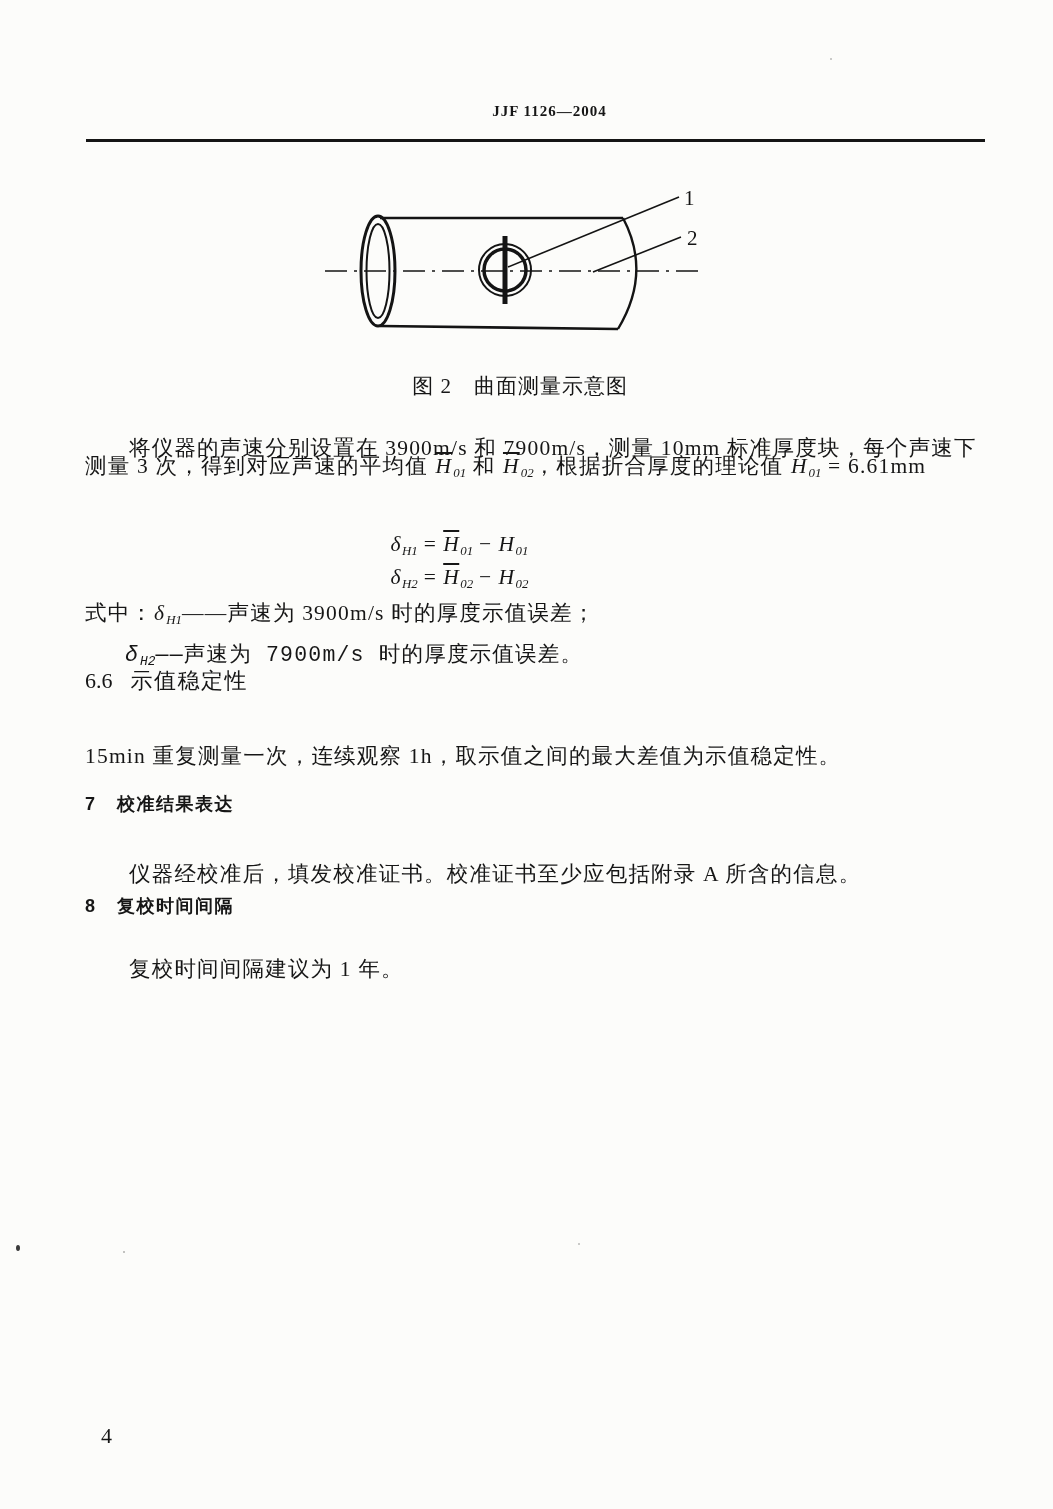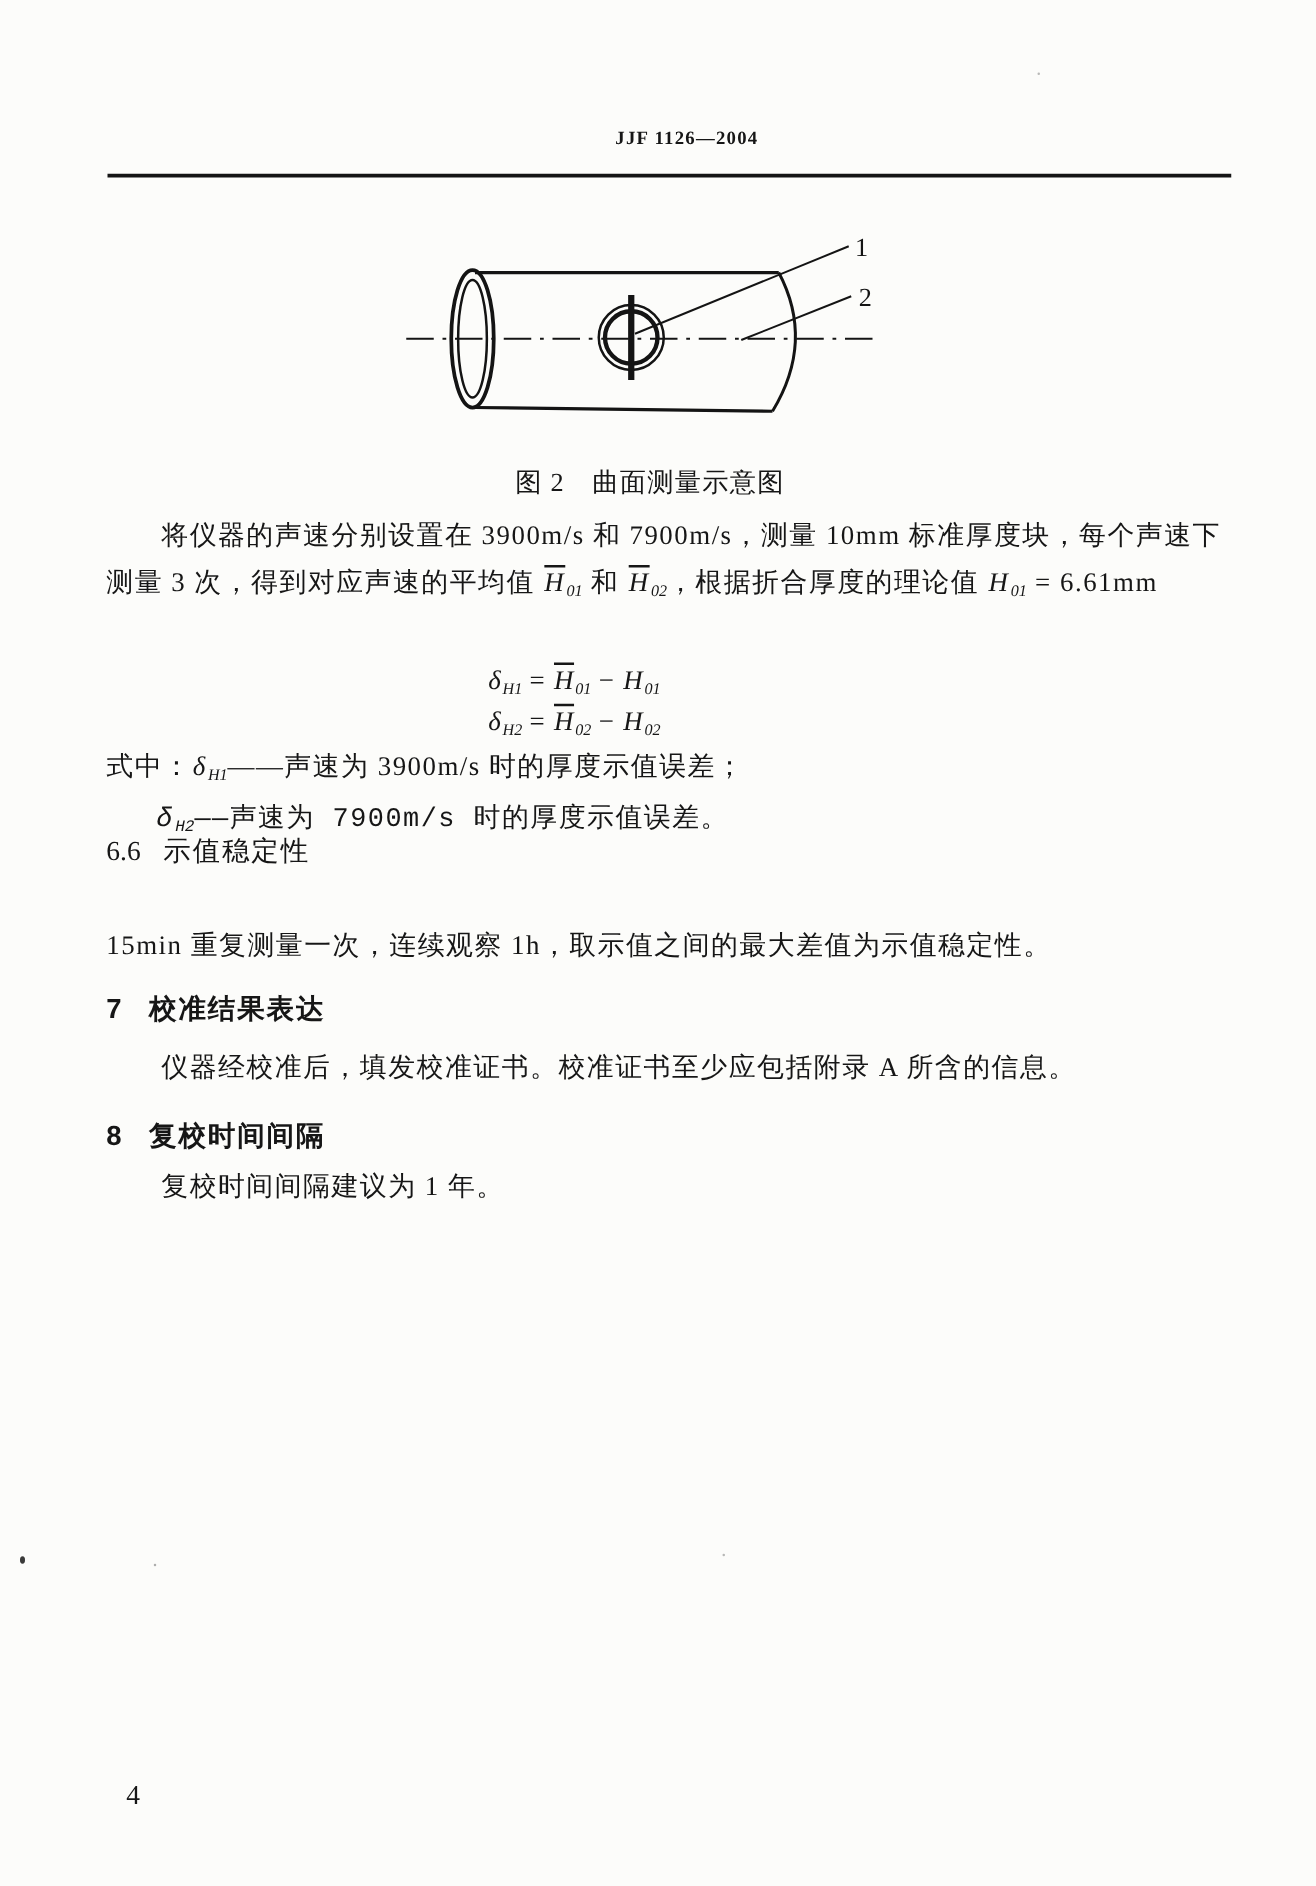--- a/index.html
+++ b/index.html
@@ -53,21 +53,21 @@
     letter-spacing: 1px;
   }
   .bodyline {
     position: absolute;
     left: 85px;
     width: 890px;
     font-size: 21.5px;
     letter-spacing: 1.2px;
     white-space: nowrap;
   }
-  .indent { text-indent: 44px; }
+  .indent { text-indent: 44px; margin-top: 20px; }
   .formula-line {
     position: absolute;
     left: 0;
     width: 918px;
     text-align: center;
     font-size: 21.5px;
     letter-spacing: 0.5px;
   }
   .r-p { font-style: normal; }
   .r-i { font-style: italic; padding: 0 1px; }
@@ -76,21 +76,21 @@
     font-style: italic;
     font-size: 0.6em;
     vertical-align: -0.3em;
     letter-spacing: 0;
   }
   .section-heading {
     position: absolute;
     left: 85px;
     font-family: "Liberation Sans", "DejaVu Sans", sans-serif;
     font-weight: bold;
-    font-size: 22px;
+    font-size: 18px;
     letter-spacing: 1.5px;
     text-align: center;
   }
   .section-heading .sec-num { margin-right: 22px; letter-spacing: 0; }
   .subsection-heading {
     position: absolute;
     left: 85px;
     font-size: 22px;
     letter-spacing: 1.5px;
   }

